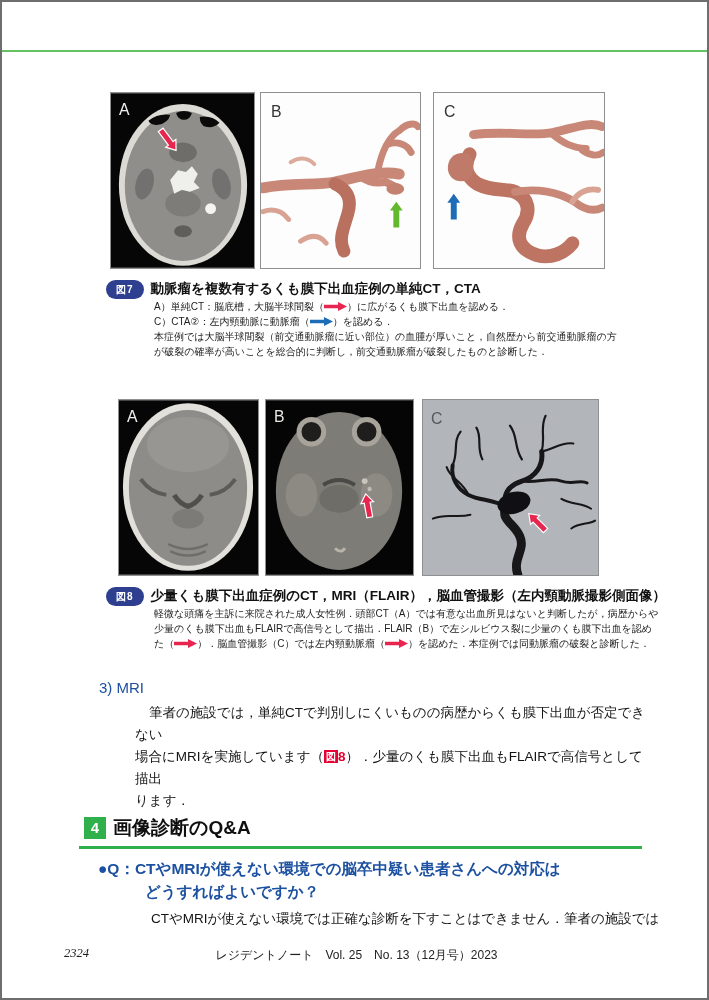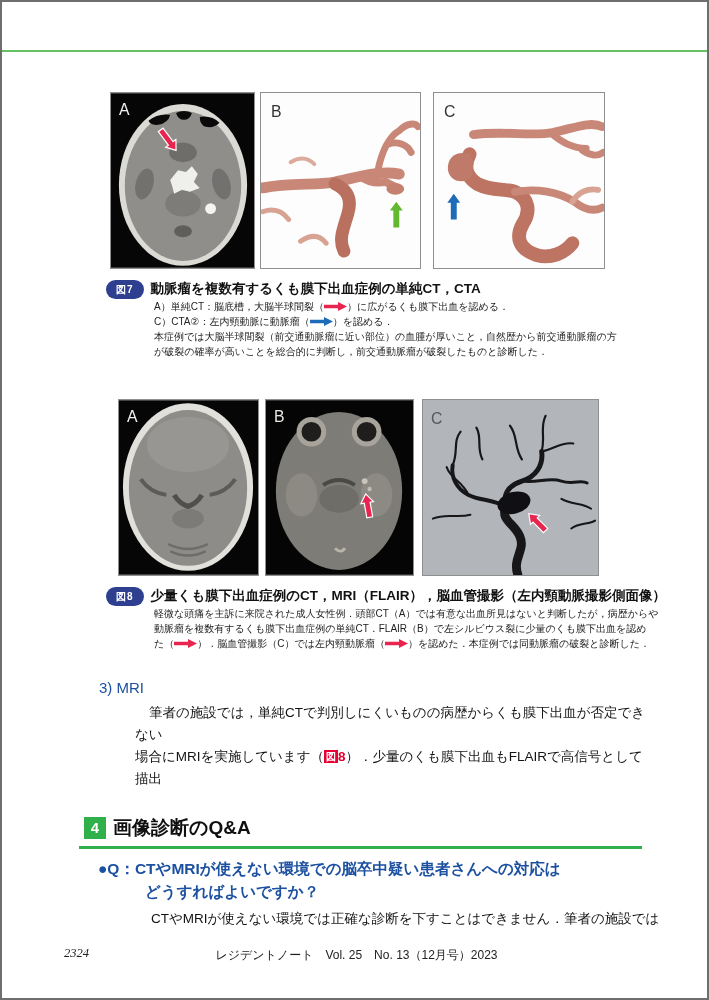--- a/index.html
+++ b/index.html
@@ -209,33 +209,34 @@
     </div>
   </div>
 
   <div class="fig-caption cap8">
     <div class="cap-header">
       <span class="fig-badge">図8</span>
       <span class="cap-title">少量くも膜下出血症例のCT，MRI（FLAIR），脳血管撮影（左内頸動脈撮影側面像）</span>
     </div>
     <div class="cap-body">
       <div class="cap-line">軽微な頭痛を主訴に来院された成人女性例．頭部CT（A）では有意な出血所見はないと判断したが，病歴からや</div>
-      <div class="cap-line">動脈瘤を複数有するくも膜下出血症例の単純CT．FLAIR（B）で左シルビウス裂に少量のくも膜下出血を認め</div>
+      <div class="cap-line">少量のくも膜下出血もFLAIRで高信号として描出．FLAIR（B）で左シルビウス裂に少量のくも膜下出血を認め</div>
       <div class="cap-line"><span>た（</span><span class="inline-arrow"><svg width="23" height="9" viewBox="0 0 23 9">
               <path d="M23 4.5 L14 0 L14 2.8 L0 2.8 L0 6.2 L14 6.2 L14 9 Z" fill="#e8254e"></path>
             </svg></span><span>）．脳血管撮影（C）では左内頸動脈瘤（</span><span class="inline-arrow"><svg width="23" height="9" viewBox="0 0 23 9">
               <path d="M23 4.5 L14 0 L14 2.8 L0 2.8 L0 6.2 L14 6.2 L14 9 Z" fill="#e8254e"></path>
             </svg></span><span>）を認めた．本症例では同動脈瘤の破裂と診断した．</span></div>
     </div>
   </div>
 
   <div class="mri-heading">3) MRI</div>
   <div class="mri-para">
     <div class="first">筆者の施設では，単純CTで判別しにくいものの病歴からくも膜下出血が否定できない</div>
     <div><span>場合にMRIを実施しています（</span><span class="figref-box">図</span><span class="figref-num">8</span><span>）．少量のくも膜下出血もFLAIRで高信号として描出</span></div>
+    <div>ります．</div>
   </div>
 
   <div class="sec4-box">4</div>
   <div class="sec4-title">画像診断のQ&amp;A</div>
   <div class="sec4-rule"></div>
 
   <div class="qa-heading">
     <div class="q1">●Q：CTやMRIが使えない環境での脳卒中疑い患者さんへの対応は</div>
     <div class="q2">どうすればよいですか？</div>
   </div>

